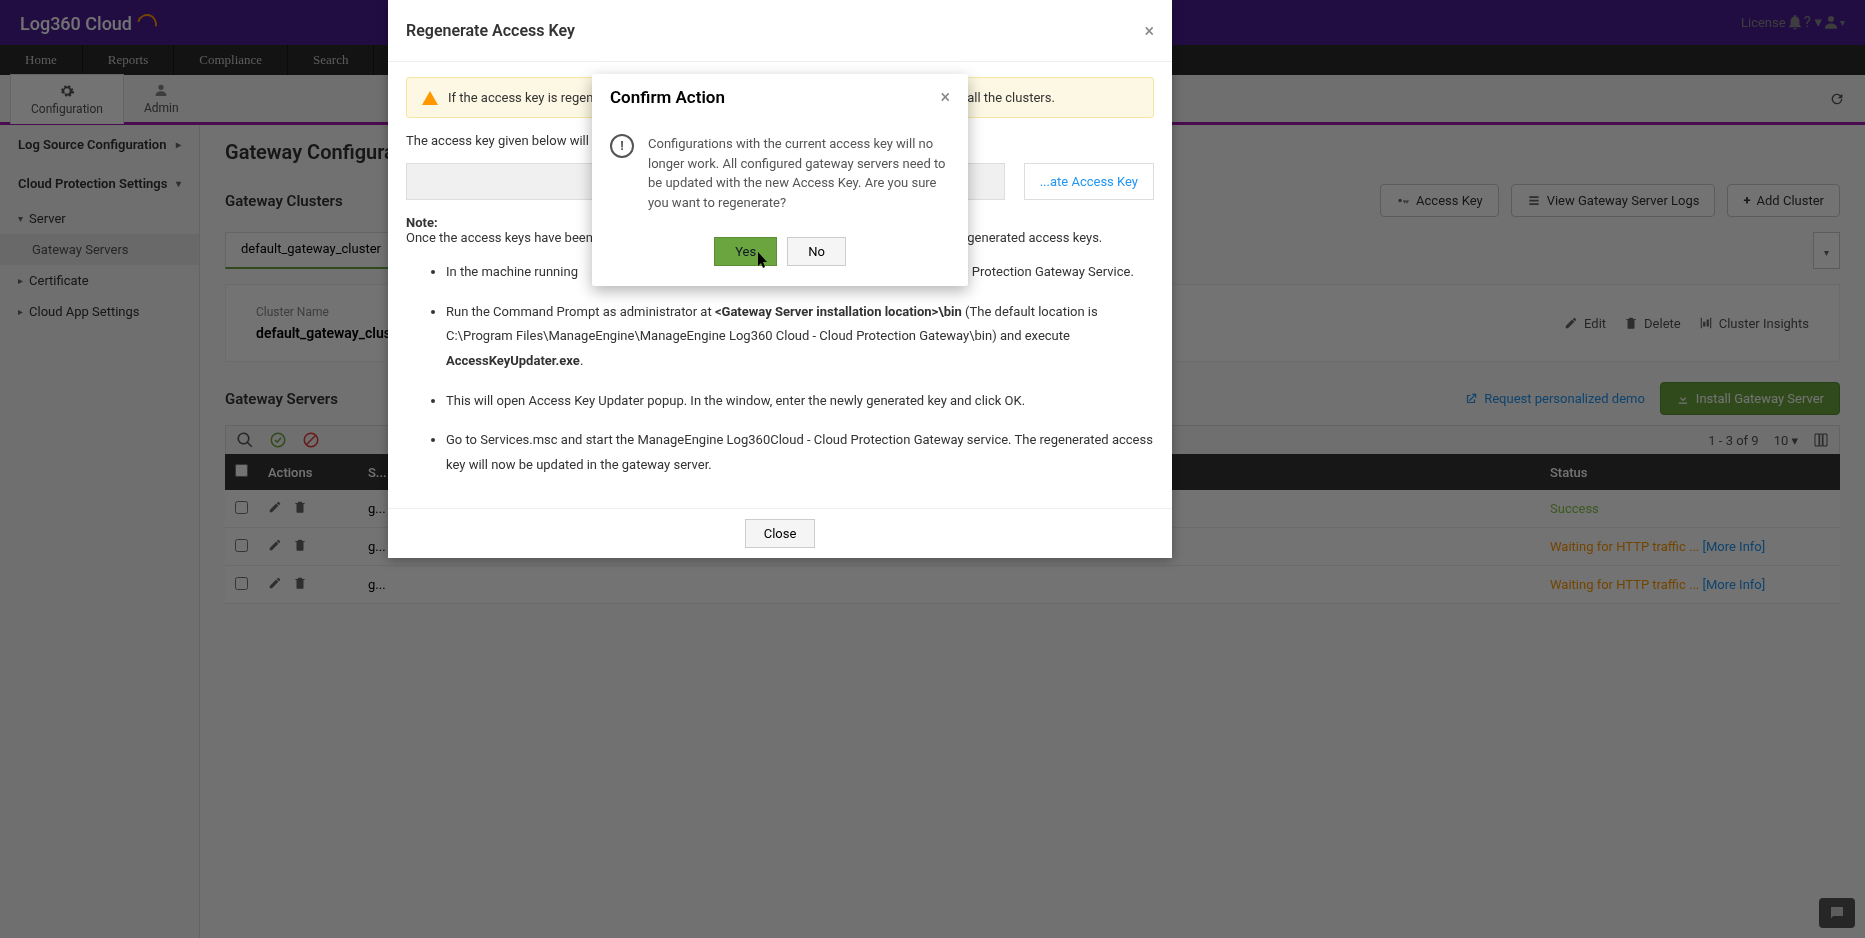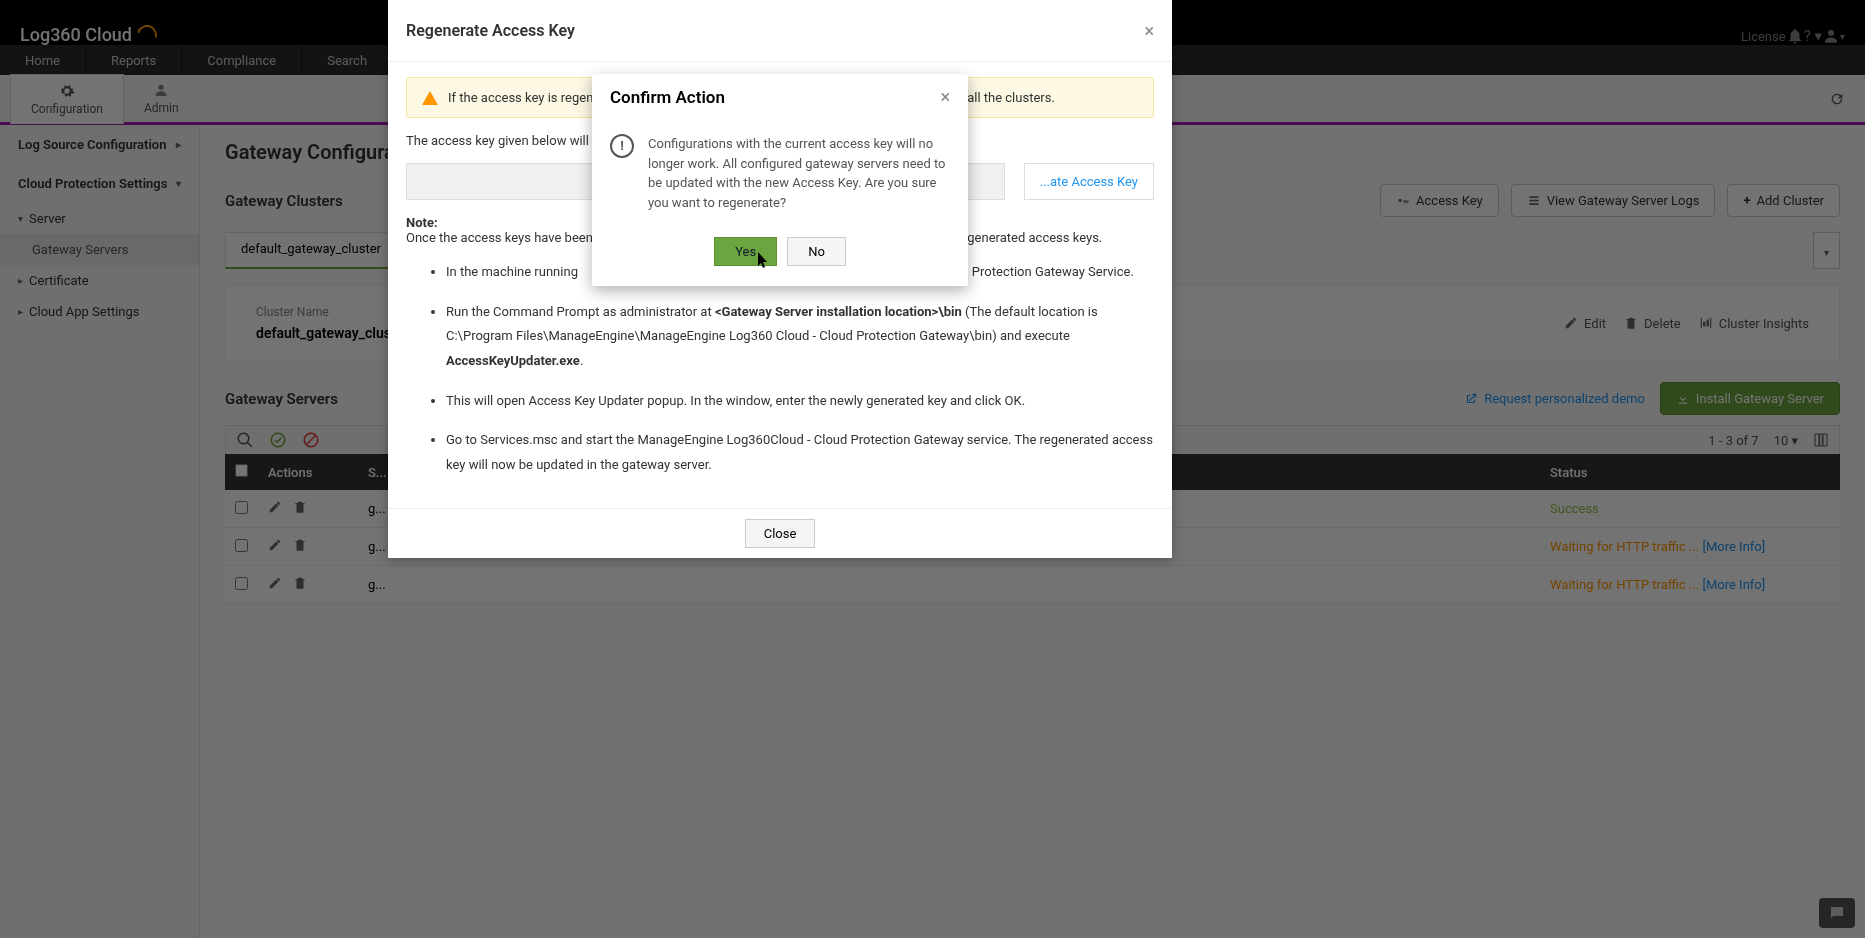--- a/index.html
+++ b/index.html
@@ -1,27 +1,27 @@
 <!DOCTYPE html>
 <html><head>
 <meta charset="utf-8">
 <style>
 * { box-sizing: border-box; margin: 0; padding: 0; font-family: -apple-system, BlinkMacSystemFont, "Segoe UI", Roboto, sans-serif; }
 body { width: 1865px; height: 938px; overflow: hidden; background: #f5f5f5; position: relative; }
 
 
-.top-header { height: 45px; background: #000000; display: flex; align-items: flex-end; padding: 0 20px; color: #ccc; position: relative; }
+.top-header { height: 45px; background: #4c1d95; display: flex; align-items: flex-start; padding: 13px 20px; color: #ccc; position: relative; }
 .logo { font-size: 18px; font-weight: 500; color: #fff; display: flex; align-items: center; gap: 5px; }
 .logo-swirl { width: 20px; height: 20px; border: 2px solid #ff9800; border-radius: 50%; border-left-color: transparent; border-bottom-color: transparent; transform: rotate(-30deg); }
 .top-right { margin-left: auto; display: flex; align-items: center; color: #888; font-size: 13px; }
 .top-right-icon { width: 18px; height: 18px; fill: #888; }
 
 
 .nav-tabs { height: 30px; background: #2a2a2a; display: flex; align-items: stretch; }
-.nav-tab { padding: 0 25px; display: flex; align-items: center; color: #ccc; font-size: 13px; border-right: 1px solid #1a1a1a; cursor: pointer; }
+.nav-tab { padding: 0 25px; display: flex; align-items: center; color: #ccc; font-size: 13px; border-right: 1px solid #1a1a1a; cursor: pointer; font-family: Liberation Serif, serif; }
 
 
 .sub-nav { height: 50px; background: #f5f5f5; border-bottom: 3px solid #a21caf; display: flex; align-items: center; padding-left: 10px; }
 .sub-nav-item { padding: 8px 20px; display: flex; flex-direction: column; align-items: center; gap: 3px; font-size: 12px; color: #555; }
 .sub-nav-item.active { background: #fff; border: 1px solid #ddd; border-bottom: none; }
 .refresh-btn { margin-left: auto; margin-right: 20px; }
 
 
 .main-layout { display: flex; height: calc(100% - 125px); }
 .sidebar { width: 200px; background: #f5f5f5; border-right: 1px solid #ddd; font-size: 13px; }
@@ -258,21 +258,21 @@
         </svg>
       <svg class="toolbar-icon" viewBox="0 0 24 24">
           <circle cx="12" cy="12" r="9" fill="none" stroke="#6ba53f" stroke-width="2"></circle>
           <path d="M8 12l3 3 5-6" fill="none" stroke="#6ba53f" stroke-width="2"></path>
         </svg>
       <svg class="toolbar-icon" viewBox="0 0 24 24">
           <circle cx="12" cy="12" r="9" fill="none" stroke="#e53935" stroke-width="2"></circle>
           <line x1="6" y1="18" x2="18" y2="6" stroke="#e53935" stroke-width="2"></line>
         </svg>
       <div class="pagination">
-        <span>1 - 3 of 7</span>
+        <span>1 - 3 of 9</span>
         <span><span>10</span> ▾</span>
         <svg width="16" height="16" viewBox="0 0 24 24">
             <path d="M3 3h6v18H3zM10 3h4v18h-4zM15 3h6v18h-6z" fill="none" stroke="#555" stroke-width="1.5"></path>
           </svg>
       </div>
     </div>
 
     <table class="data-table">
       <thead>
         <tr>

